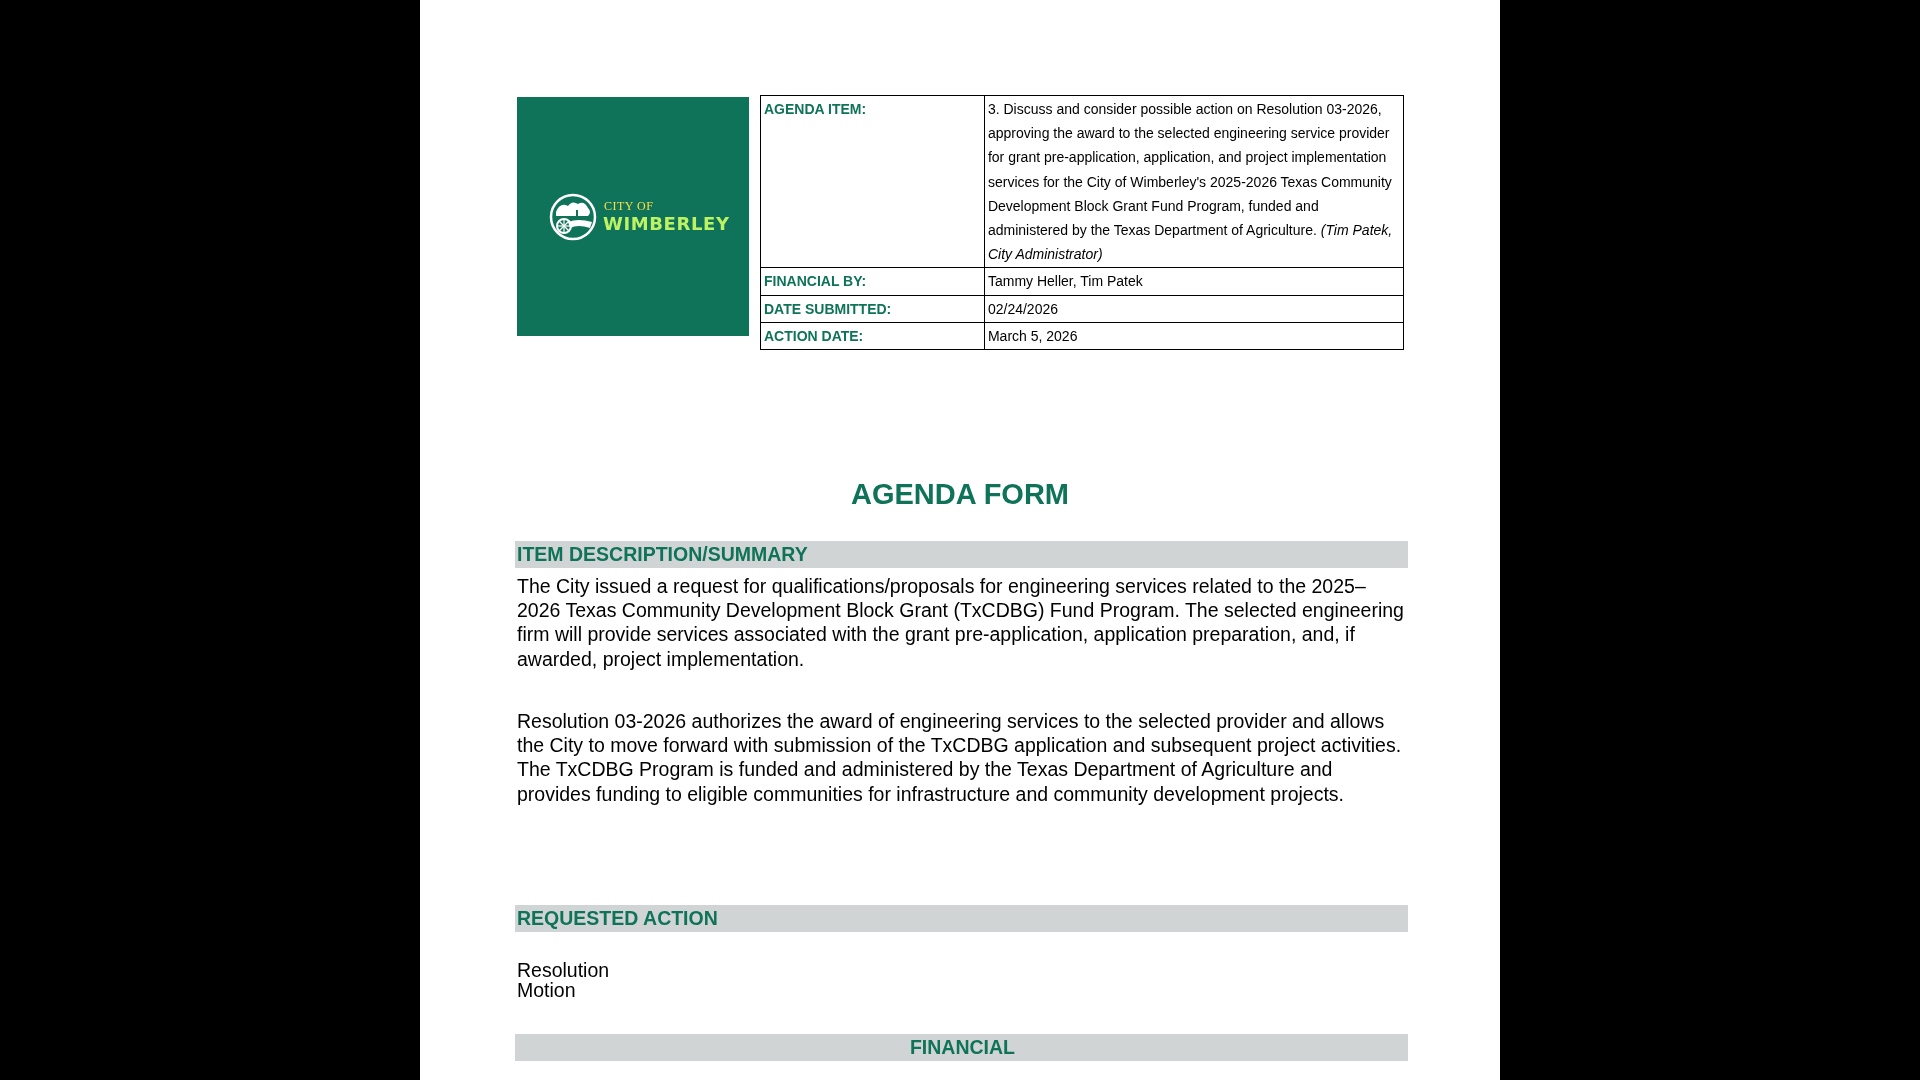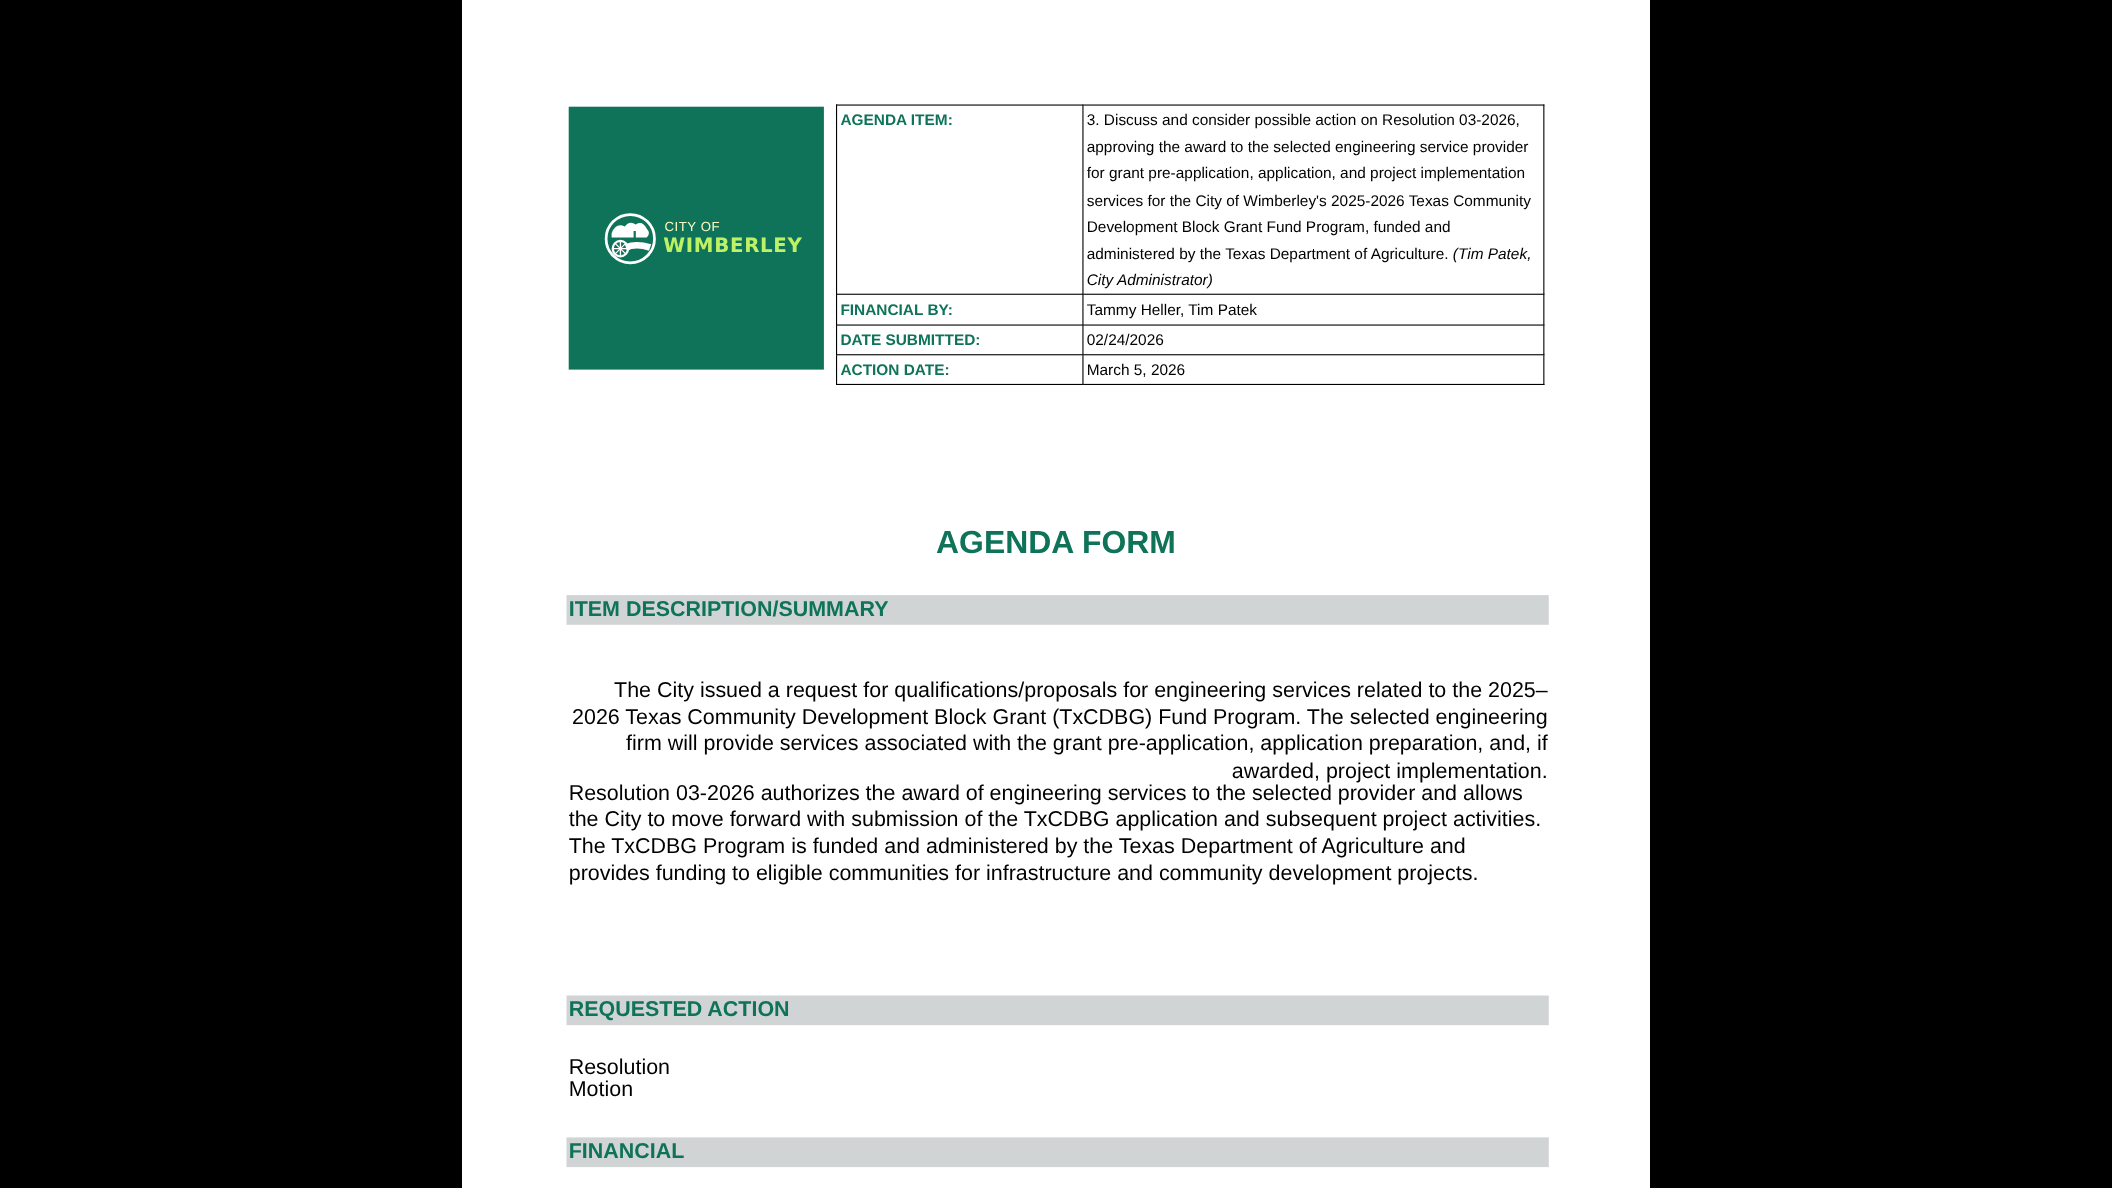--- a/index.html
+++ b/index.html
@@ -15,22 +15,22 @@
     background: #ffffff;
   }
   .logo {
     position: absolute; left: 97px; top: 97px; width: 232px; height: 239px;
     background: #0e7358;
   }
   .logo .emblem {
     position: absolute; left: 31px; top: 95px; width: 50px; height: 50px;
   }
   .logo .city-of {
-    position: absolute; left: 87px; top: 102px; color: #fef9c3;
-    font-size: 12px; letter-spacing: 0.5px; font-family: Liberation Sans, sans-serif; text-align: center;
+    position: absolute; left: 87px; top: 102px; color: #fde047;
+    font-size: 12px; letter-spacing: 0.5px; font-family: Liberation Serif, serif; text-align: center;
   }
   .logo .wimberley {
     position: absolute; left: 86px; top: 116px; color: #bef264;
     font-size: 18px; font-weight: bold; letter-spacing: 0.6px;
     font-family: "DejaVu Sans", sans-serif;
   }
   table.meta {
     position: absolute; left: 340px; top: 95px; width: 644px;
     border-collapse: collapse; font-size: 14px; line-height: 24.2px;
   }
@@ -96,21 +96,21 @@
       <td class="lbl">ACTION DATE:</td>
       <td class="val">March 5, 2026</td>
     </tr>
   </tbody>
     </table>
 
   <div class="title">AGENDA FORM</div>
 
   <div class="bar" style="top:541px;">ITEM DESCRIPTION/SUMMARY</div>
 
-  <div class="para" style="top:616px;text-align:right;">The City issued a request for qualifications/proposals for engineering services related to the 2025–2026 Texas Community Development Block Grant (TxCDBG) Fund Program. The selected engineering firm will provide services associated with the grant pre-application, application preparation, and, if awarded, project implementation.</div>
+  <div class="para" style="top:574px;">The City issued a request for qualifications/proposals for engineering services related to the 2025–2026 Texas Community Development Block Grant (TxCDBG) Fund Program. The selected engineering firm will provide services associated with the grant pre-application, application preparation, and, if awarded, project implementation.</div>
   <div class="para" style="top:709px;">Resolution 03-2026 authorizes the award of engineering services to the selected provider and allows the City to move forward with submission of the TxCDBG application and subsequent project activities. The TxCDBG Program is funded and administered by the Texas Department of Agriculture and provides funding to eligible communities for infrastructure and community development projects.</div>
 
   <div class="bar" style="top:905px;">REQUESTED ACTION</div>
   <div class="line" style="top:934px;margin-top:44px;">Motion</div>
   <div class="line" style="top:958px;">Resolution</div>
 
-  <div class="bar" style="top:1034px;">FINANCIAL</div>
+  <div class="bar" style="top:1034px;text-align:center;">FINANCIAL</div>
 </div>
 
 </body></html>

